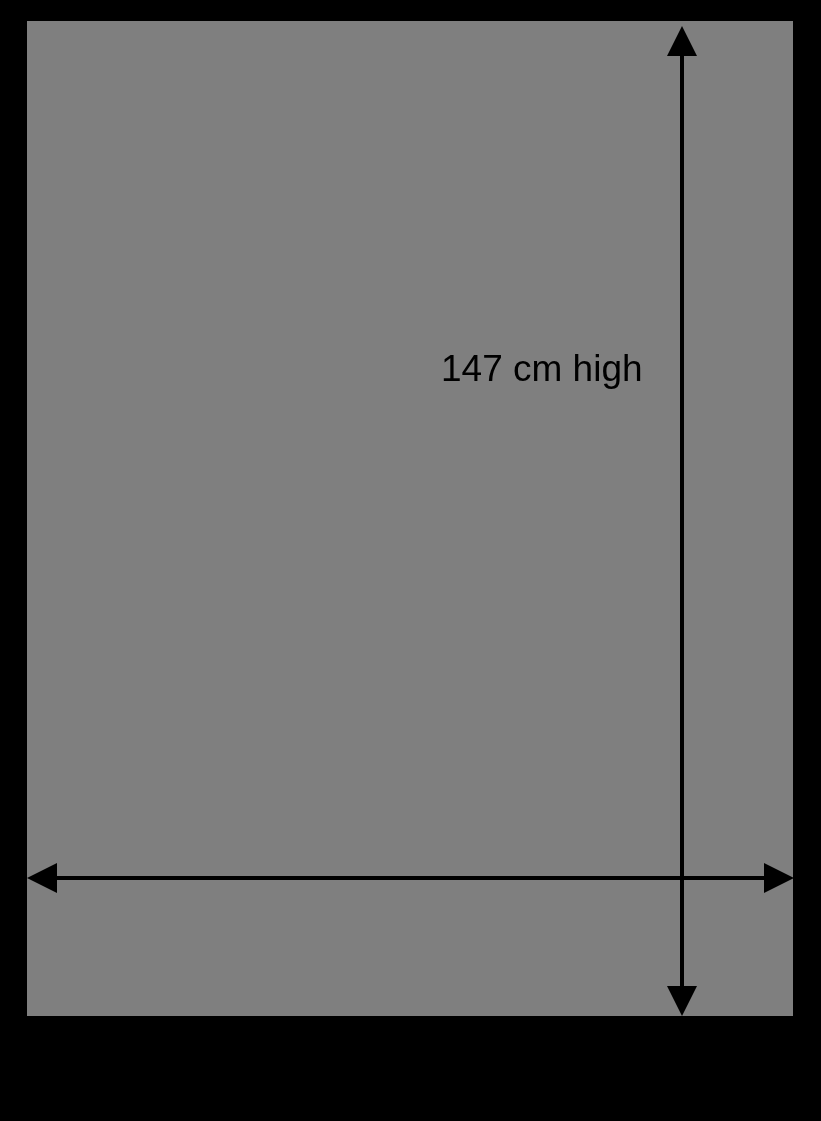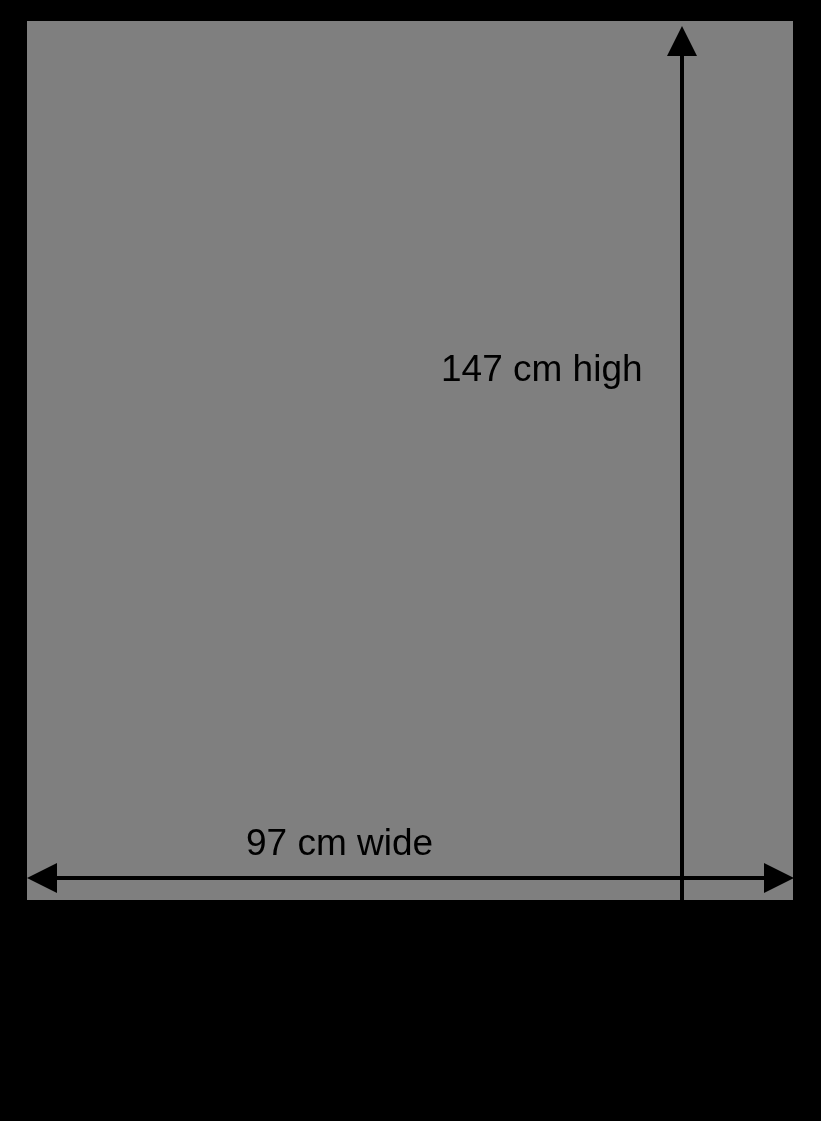--- a/index.html
+++ b/index.html
@@ -8,21 +8,21 @@
     --arrow: #000000;
     --text: #000000;
   }
   * { margin: 0; padding: 0; box-sizing: border-box; }
   html, body {
     background: var(--background);
   }
   .stage {
     position: relative;
     width: 821px;
-    height: 900px;
+    height: 1016px;
     background: var(--background);
     overflow: hidden;
     font-family: "Liberation Sans", sans-serif;
   }
   .panel {
     position: absolute;
     left: 27px;
     top: 21px;
     width: 766px;
     height: 1014px;
@@ -75,15 +75,14 @@
     </g>
     <g>
       <line class="arrow-line" x1="53" y1="878" x2="768" y2="878"></line>
       <polygon class="arrow-head" points="27,878 57,863 57,893"></polygon>
       <polygon class="arrow-head" points="794,878 764,863 764,893"></polygon>
     </g>
   </svg>
 
   <div class="dim-label height-label">147 cm high</div>
 
-  <div class="dim-label width-label">97 cm wide</div>
 
 </div>
 
 </body></html>

